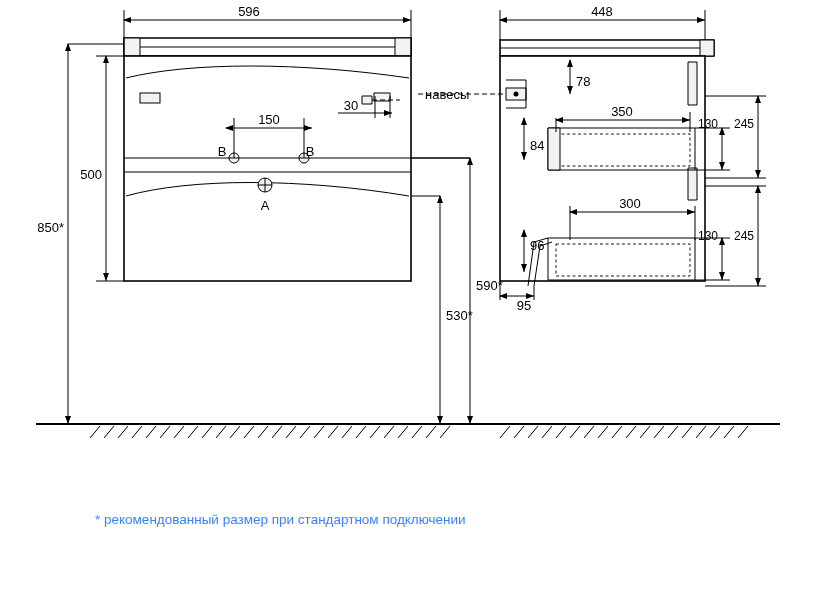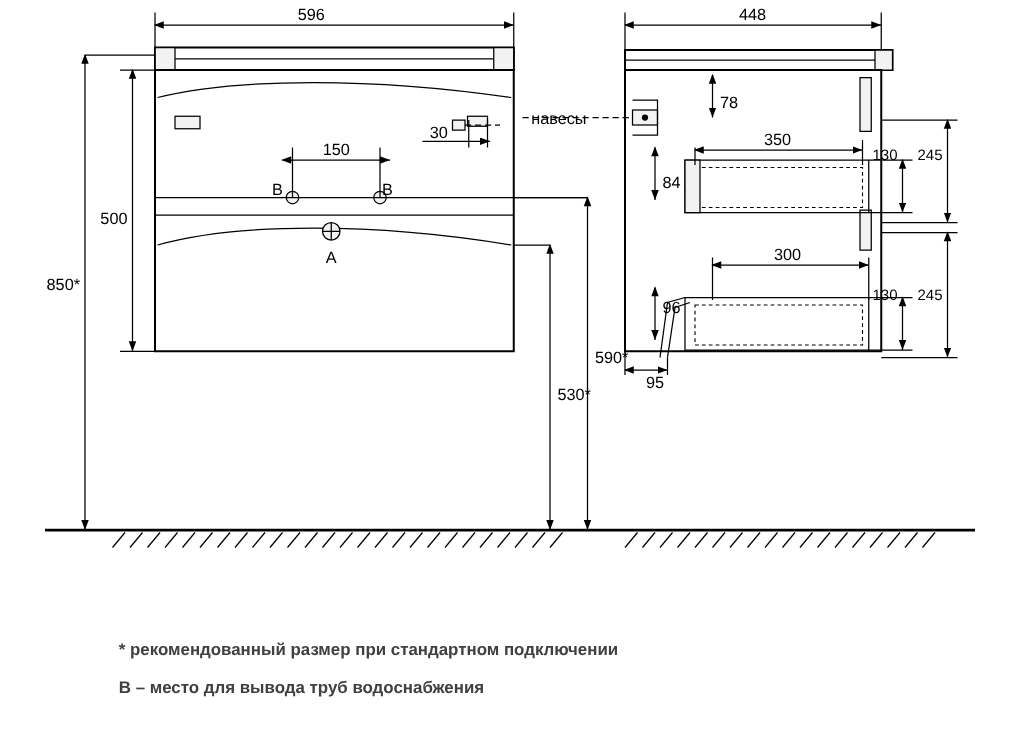--- a/index.html
+++ b/index.html
@@ -42,22 +42,21 @@
   .legend {
     position: absolute;
     left: 95px;
     top: 512px;
     width: 640px;
   }
   .legend p {
     margin: 0 0 13px 0;
     font-size: 13.5px;
     line-height: 1.25;
-    color: #404040;
-    font-weight: bold;
+    color: #3b82f6;
   }
   .ln { stroke: #000000; fill: none; }
   .thin { stroke-width: 1; }
   .thick { stroke-width: 1.6; }
   .ground { stroke-width: 2.2; }
   .dash { stroke-dasharray: 5 3; stroke-width: 1; }
   .dashfine { stroke-dasharray: 3 2.5; stroke-width: 0.9; }
   .hatch { stroke-width: 1; }
   .fillgray { fill: #f2f2f2; }
   .fillwhite { fill: #ffffff; }
@@ -265,16 +264,15 @@
           <path d="M696,438 L706,426"></path>
         <path d="M710,438 L720,426"></path>
           <path d="M724,438 L734,426"></path>
           <path d="M738,438 L748,426"></path>
       </g>
     </g>
   </svg>
 
   <div class="legend">
     <p>* рекомендованный размер при стандартном подключении</p>
-    <p>В – место для вывода труб водоснабжения</p>
   </div>
 
 </div>
 
 </body></html>

